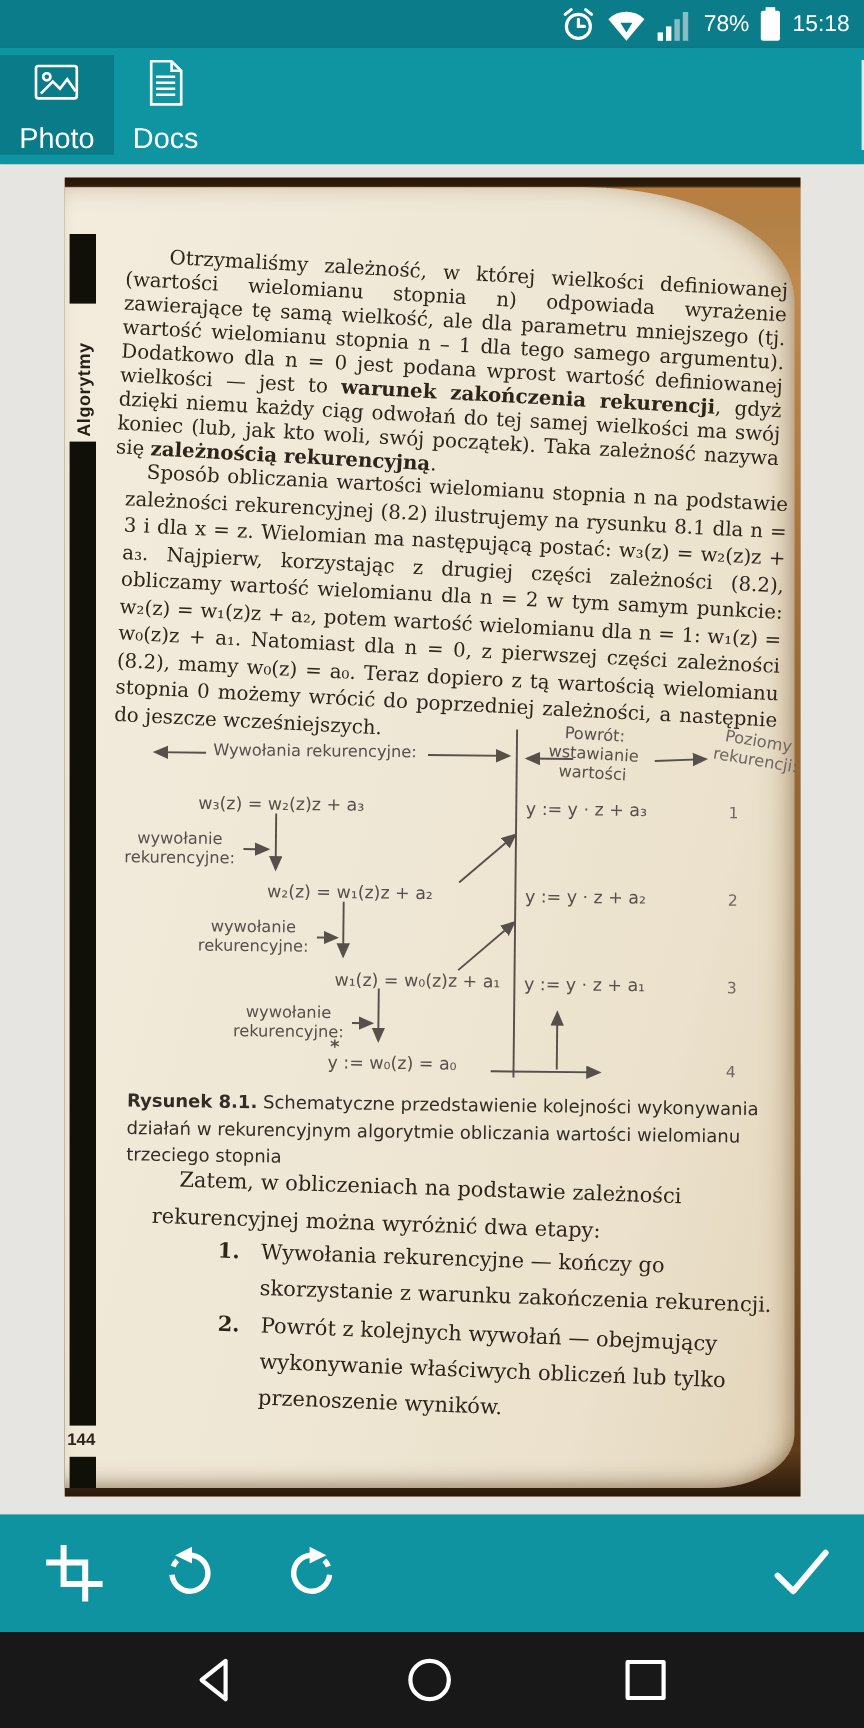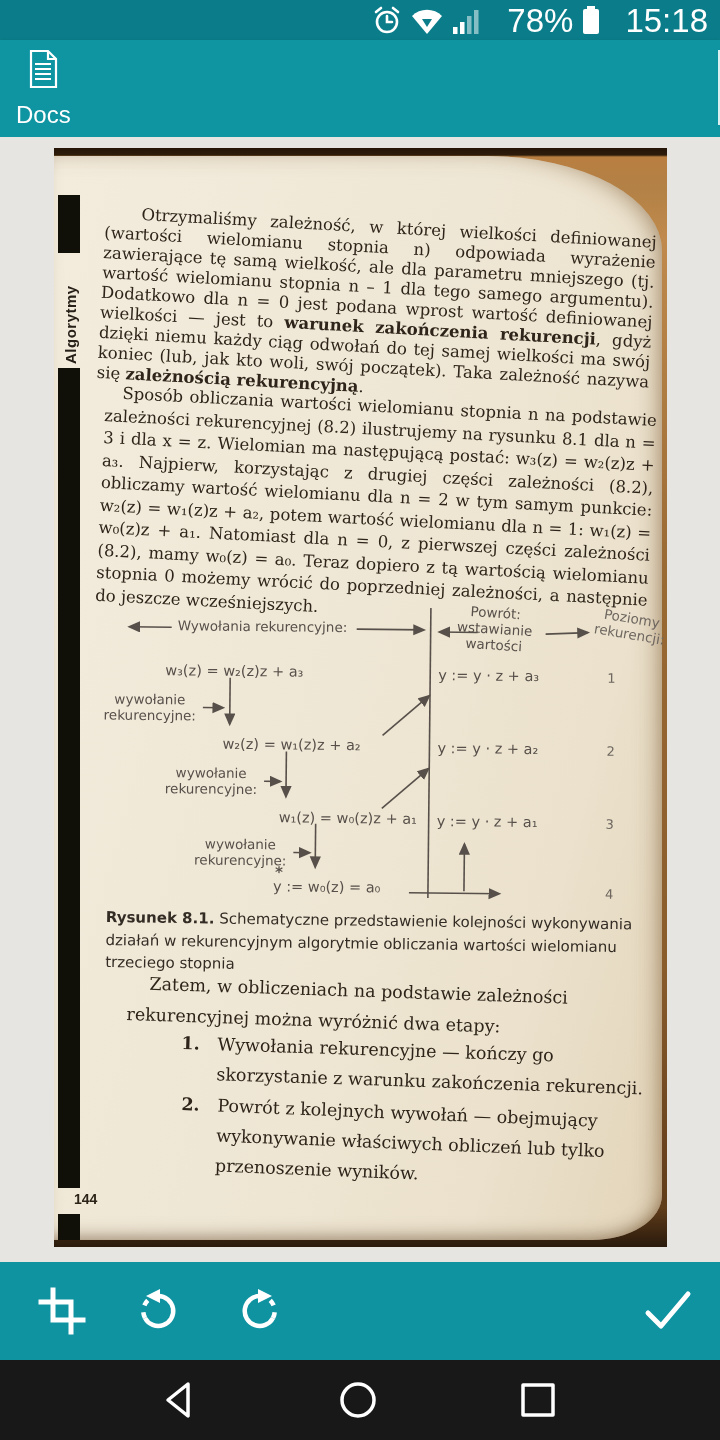--- a/index.html
+++ b/index.html
@@ -2,21 +2,21 @@
 <html><head>
 <meta charset="utf-8">
 <style>
   html,body{margin:0;padding:0;background:#000;}
   .screen{position:relative;width:720px;height:1440px;overflow:hidden;background:#e6e5e2;
           font-family:"Liberation Sans",sans-serif;}
 
   
   .status-bar{position:absolute;top:0;left:0;width:720px;height:40px;background:#0b7d8a;
     display:flex;align-items:center;justify-content:flex-end;gap:9px;padding-right:12px;box-sizing:border-box;color:#fff;}
-  .status-bar .txt{font-size:33px;line-height:27px;margin-left:16px;}
+  .status-bar .txt{font-size:19px;line-height:27px;}
   .status-bar svg{display:block;}
 
   
   .toolbar{position:absolute;top:40px;left:0;width:720px;height:97px;background:#0f94a2;
     display:flex;align-items:stretch;box-shadow:0 2px 4px rgba(0,0,0,.25);}
   .tab{display:flex;flex-direction:column;align-items:center;justify-content:center;gap:5px;
     color:#fff;padding:0 16px;margin-top:6px;margin-bottom:8px;}
   .tab .lbl{font-size:24px;}
   .tab.selected{background:#0a7b88;}
   .tb-spacer{flex:1;}
@@ -27,21 +27,21 @@
   .photo{position:absolute;left:54px;top:11px;width:613px;height:1099px;overflow:hidden;
     background:linear-gradient(180deg,#241508 0px,#2e1c0b 7px,#b97f41 9px,#c4905297 40px,#c08a4c 90px,#9a6a34 420px,#8a5c2c 820px,#5f3c1a 1060px,#2a1a0c 1099px);
     background-color:#9a6a34;}
   .bookpage{position:absolute;left:0;top:8px;right:5px;bottom:7px;
     background:linear-gradient(105deg,#f3ecdd 0%,#efe7d5 48%,#ebe1cc 78%,#e2d4b9 100%);
     border-top-right-radius:175px 95px;border-bottom-right-radius:70px 45px;
     box-shadow:inset -16px 6px 24px -14px rgba(110,70,25,.55), inset 0 -14px 18px -12px rgba(80,50,20,.55);}
   .blackbar{position:absolute;left:4px;width:22px;background:#101008;}
   .side-label{position:absolute;left:8px;top:208px;transform:rotate(-90deg);transform-origin:0 0;
     font-size:15px;font-weight:bold;color:#262018;letter-spacing:.5px;white-space:nowrap;}
-  .pagenum{position:absolute;left:20px;top:1035px;font-size:14px;font-weight:bold;color:#2c2418;}
+  .pagenum{position:absolute;left:2px;top:1035px;font-size:14px;font-weight:bold;color:#2c2418;}
 
   
   .serif{font-family:"DejaVu Serif","Liberation Serif",serif;color:#2e2419;}
   .para{position:absolute;text-align:justify;transform-origin:0 0;}
   .para1{left:52px;top:47px;width:552px;font-size:16.5px;line-height:20px;text-indent:36px;transform:rotate(3.1deg);}
   .para2{left:52px;top:226px;width:552px;font-size:16.5px;line-height:22.5px;text-indent:17px;transform:rotate(2.9deg);}
   .bold{font-weight:bold;}
 
   
   .diagram{position:absolute;left:0px;top:442px;width:613px;height:304px;transform:rotate(.6deg);transform-origin:0 0;
@@ -105,20 +105,30 @@
     <span>
       <svg width="18" height="30" viewBox="0 0 18 30">
         <rect x="5" y="1" width="8" height="4" fill="#fff"></rect>
         <rect x="1" y="4" width="16" height="25" rx="2" fill="#fff"></rect>
       </svg>
     </span>
     <span class="txt">15:18</span>
   </div>
 
   <div class="toolbar">
+    <div class="tab selected">
+      <span>
+        <svg width="46" height="46" viewBox="0 0 46 46" fill="none" stroke="#fff" stroke-width="2.2">
+          <rect x="6" y="9" width="34" height="27" rx="2"></rect>
+          <circle cx="15" cy="18" r="3"></circle>
+          <path d="M10 32 L20 22 L26 28 L32 20 L39 30"></path>
+        </svg>
+      </span>
+      <span class="lbl">Photo</span>
+    </div>
     <div class="tab">
       <span>
         <svg width="46" height="46" viewBox="0 0 46 46" fill="none" stroke="#fff" stroke-width="2.2">
           <path d="M11 5 h17 l8 8 v28 h-25 z"></path>
           <path d="M28 5 v8 h8"></path>
           <path d="M15 18 h16 M15 23 h16 M15 28 h16 M15 33 h16"></path>
         </svg>
       </span>
       <span class="lbl">Docs</span>
     </div>

